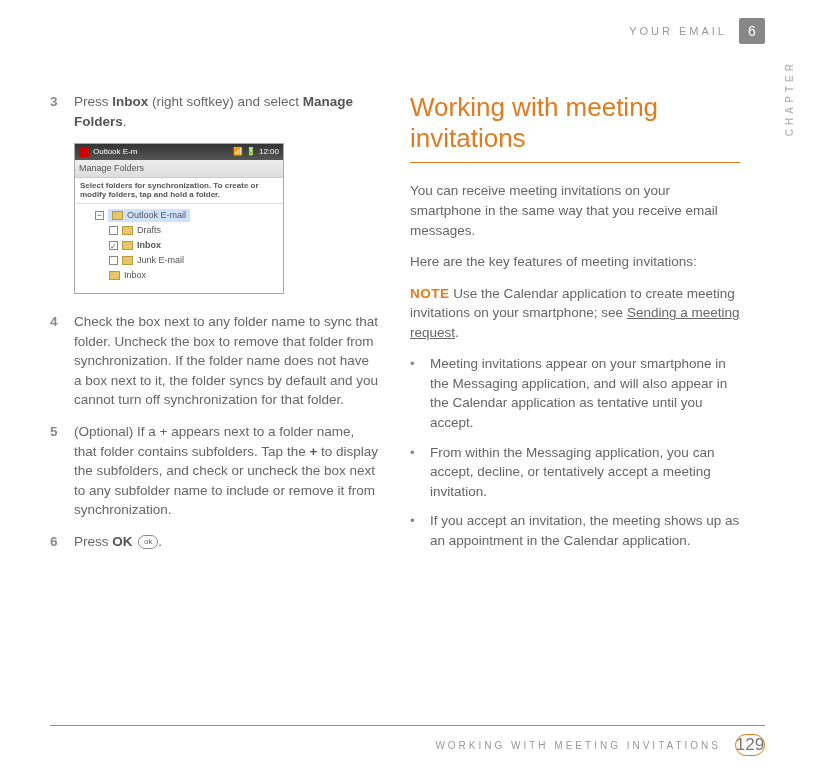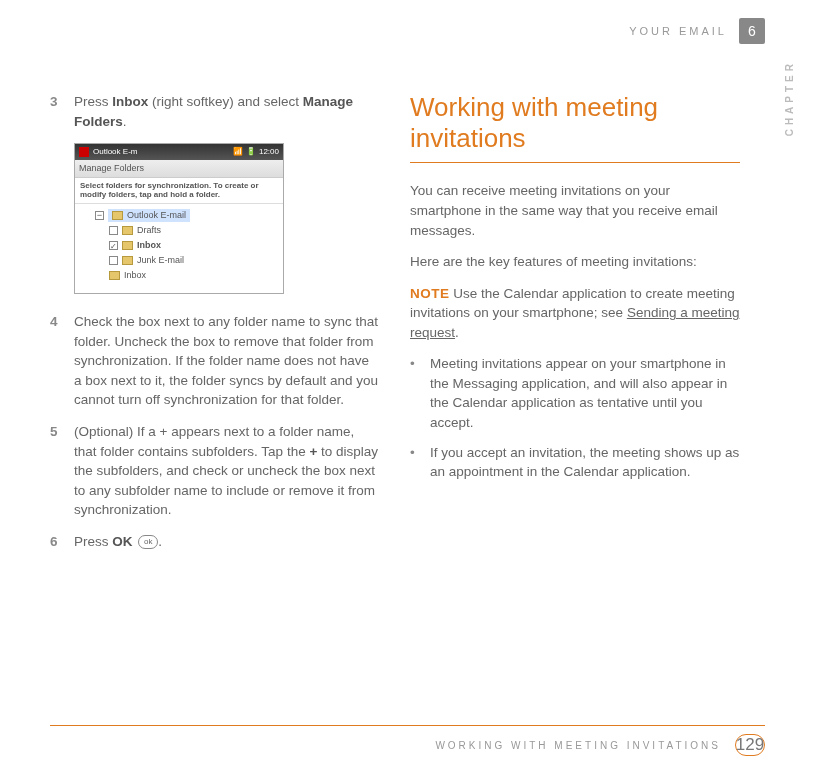--- a/index.html
+++ b/index.html
@@ -138,20 +138,23 @@
 
       <div class="para">
         <span class="note-label">NOTE</span><span>  Use the Calendar application to create meeting invitations on your smartphone; see </span><span class="link">Sending a meeting request</span><span>.</span>
       </div>
 
       <ul class="bullets">
         <li>
             <span>Meeting invitations appear on your smartphone in the Messaging application, and will also appear in the Calendar application as tentative until you accept.</span>
           </li>
         <li>
+            <span>From within the Messaging application, you can accept, decline, or tentatively accept a meeting invitation.</span>
+          </li>
+        <li>
             <span>If you accept an invitation, the meeting shows up as an appointment in the Calendar application.</span>
           </li>
       </ul>
     </div>
 
   </div>
 
   <div class="footer-rule"></div>
   <div class="footer">
     <span class="footer-text">WORKING WITH MEETING INVITATIONS</span>

